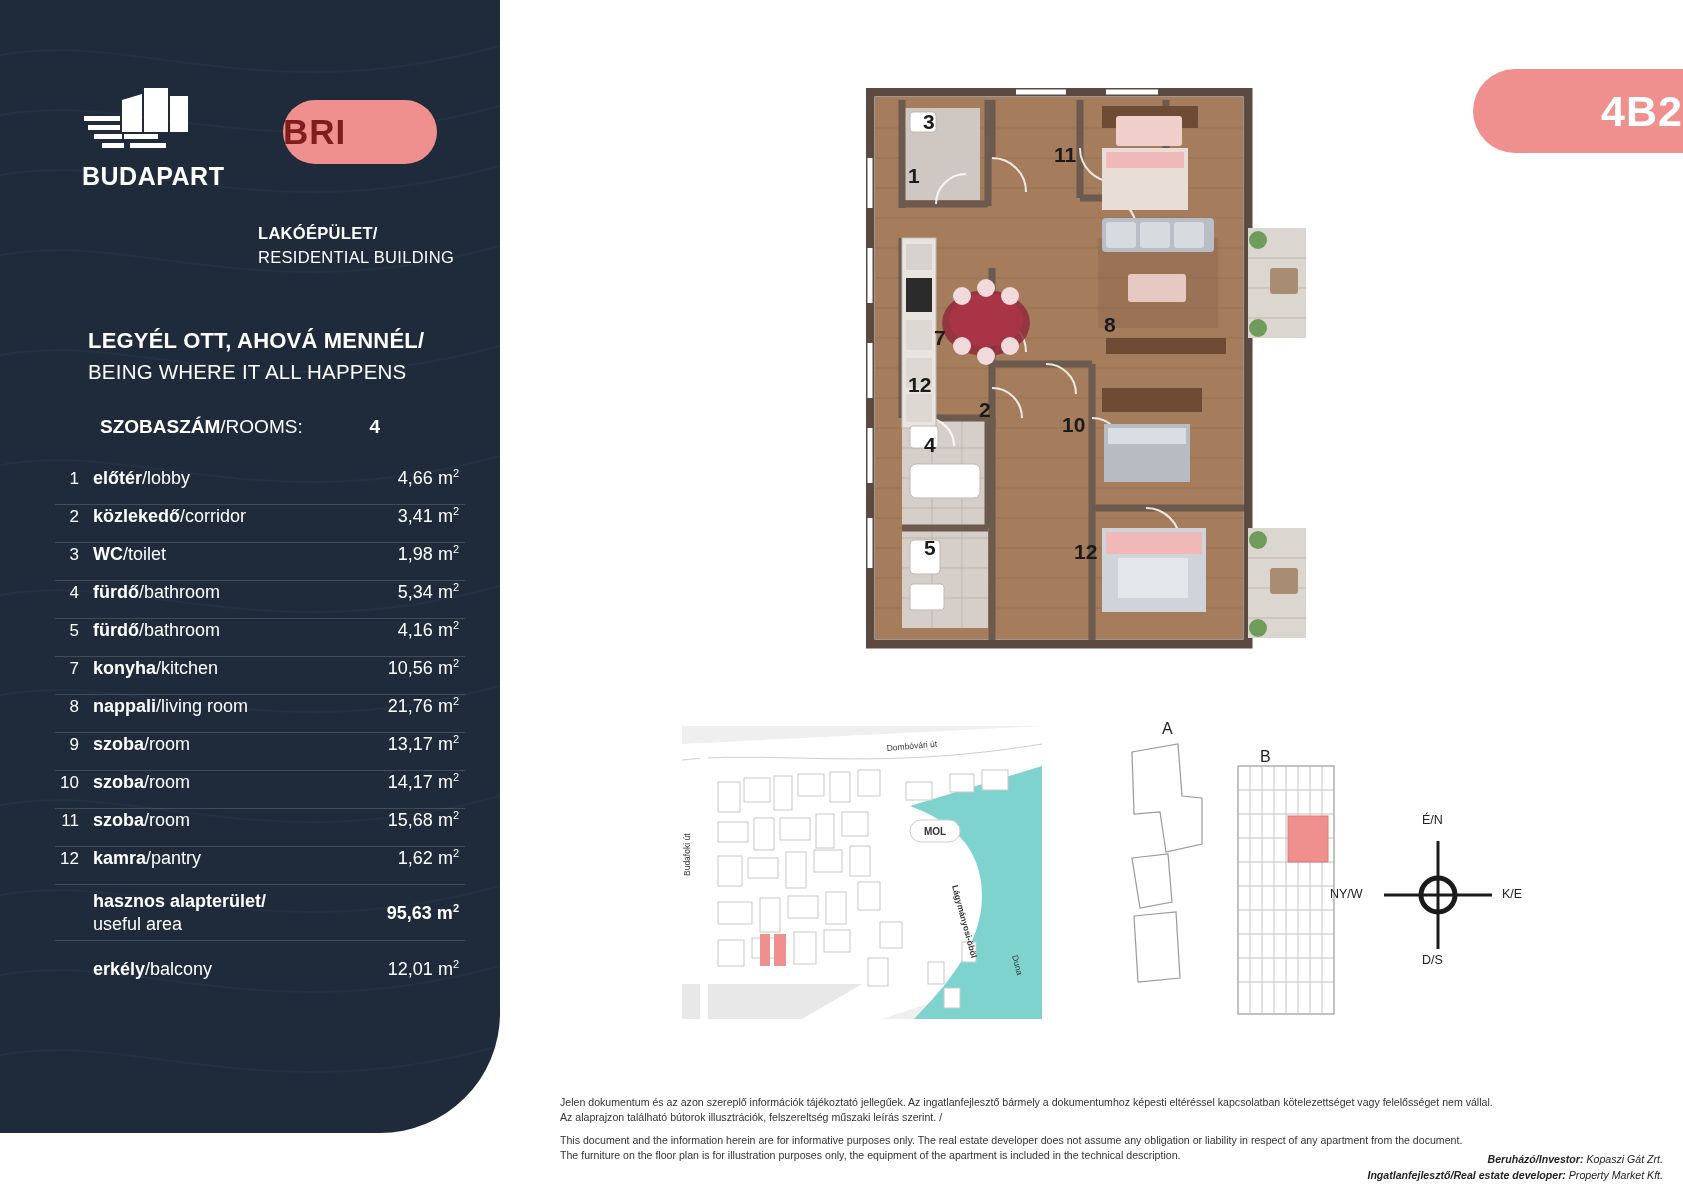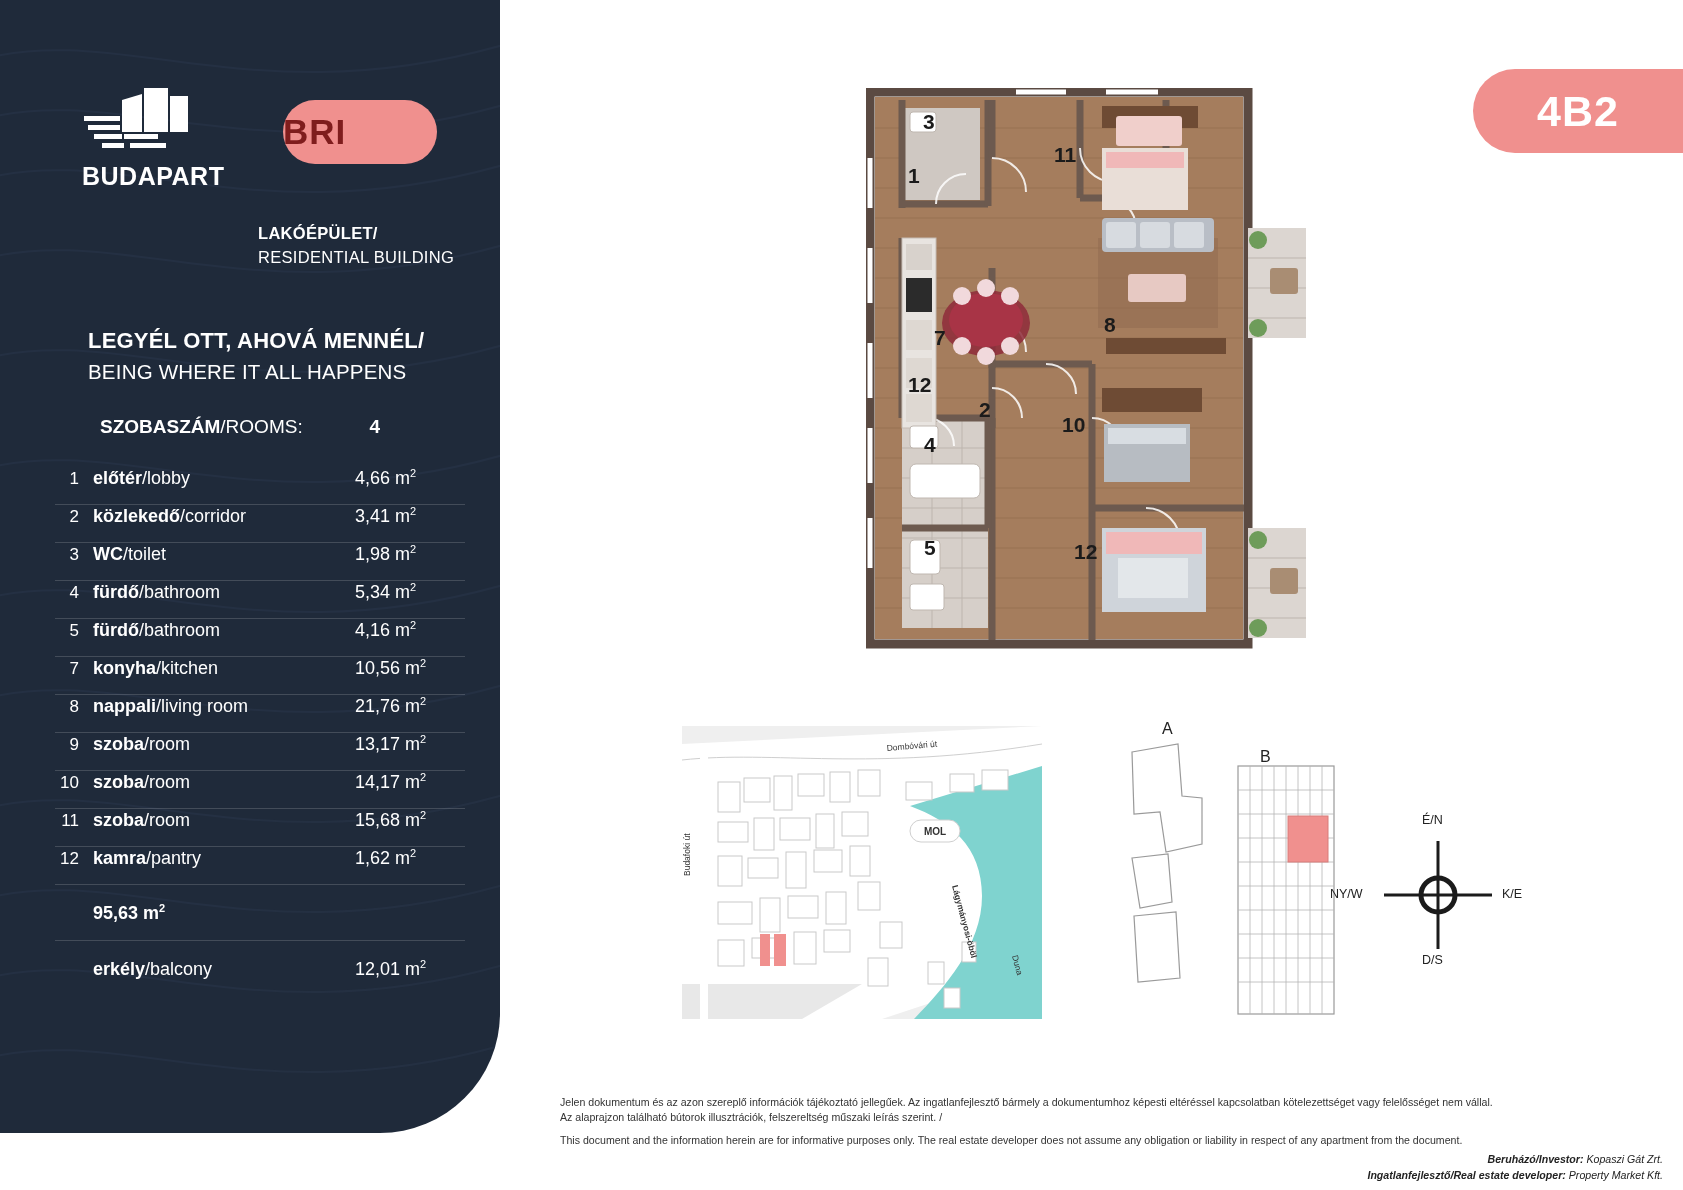--- a/index.html
+++ b/index.html
@@ -77,37 +77,37 @@
   }
   .rrow {
     display:flex; align-items:baseline;
     height:38px;
     border-bottom:1px solid rgba(255,255,255,.16);
     font-size:18px;
   }
   .rrow .idx { width:38px; text-align:right; padding-right:14px; font-size:17px; color:#ffffff;}
   .rrow .nm { flex:1; }
   .rrow .nm b { font-weight:bold; }
-  .rrow .ar { width:110px; padding-right:6px; }
+  .rrow .ar { width:110px; text-align:right; padding-right:6px; }
   .rrow .ar sup { font-size:11px; vertical-align:super; }
 
   .rrow.total, .rrow.balcony { height:56px; align-items:center; }
   .rrow.total .nm { line-height:1.25; font-size:18px;}
   .rrow.total .nm b { display:block; }
   .rrow.total .ar { font-weight:bold; }
   .rrow.balcony { border-bottom:none; }
 
   
   .code-pill {
     position:absolute; right:0; top:69px;
     width:210px; height:84px;
     background:#f0908e;
     border-top-left-radius:44px; border-bottom-left-radius:44px;
     color:#ffffff; font-size:43px; font-weight:bold;
-    display:flex; align-items:center; justify-content:center;
+    display:flex; align-items:center; justify-content:flex-end;
     letter-spacing:1px;
   }
 
   
   .plan {
     position:absolute; left:866px; top:88px;
     width:442px; height:570px;
   }
   .plan svg { display:block; }
   .plan-num {
@@ -257,20 +257,21 @@
         <span class="ar"><span>15,68</span> <span>m</span><sup>2</sup></span>
       </div>
       <div class="rrow">
         <span class="idx">12</span>
         <span class="nm"><b>kamra</b><span>/pantry</span></span>
         <span class="ar"><span>1,62</span> <span>m</span><sup>2</sup></span>
       </div>
 
       <div class="rrow total">
         <span class="idx"></span>
+        <span class="nm"><b>hasznos alapterület/</b><span>useful area</span></span>
         <span class="ar"><span>95,63</span> <span>m</span><sup>2</sup></span>
       </div>
       <div class="rrow balcony">
         <span class="idx"></span>
         <span class="nm"><b>erkély</b><span>/balcony</span></span>
         <span class="ar"><span>12,01</span> <span>m</span><sup>2</sup></span>
       </div>
     </div>
   </div>
 </div>
@@ -575,18 +576,19 @@
   <span class="cp-t" style="left:44px; top:-22px;">É/N</span>
   <span class="cp-t" style="left:44px; top:118px;">D/S</span>
   <span class="cp-t" style="left:124px; top:52px;">K/E</span>
   <span class="cp-t" style="left:-48px; top:52px;">NY/W</span>
 </div>
 
 <div class="footer">
   <div>Jelen dokumentum és az azon szereplő információk tájékoztató jellegűek. Az ingatlanfejlesztő bármely a dokumentumhoz képesti eltéréssel kapcsolatban kötelezettséget vagy felelősséget nem vállal.</div>
   <div>Az alaprajzon található bútorok illusztrációk, felszereltség műszaki leírás szerint. /</div>
   <div class="line2">This document and the information herein are for informative purposes only. The real estate developer does not assume any obligation or liability in respect of any apartment from the document.</div>
+  <div>The furniture on the floor plan is for illustration purposes only, the equipment of the apartment is included in the technical description.</div>
 </div>
 
 <div class="credits">
   <div><b>Beruházó/Investor:</b> <span>Kopaszi Gát Zrt.</span></div>
   <div><b>Ingatlanfejlesztő/Real estate developer:</b> <span>Property Market Kft.</span></div>
 </div>
 
 </body></html>

